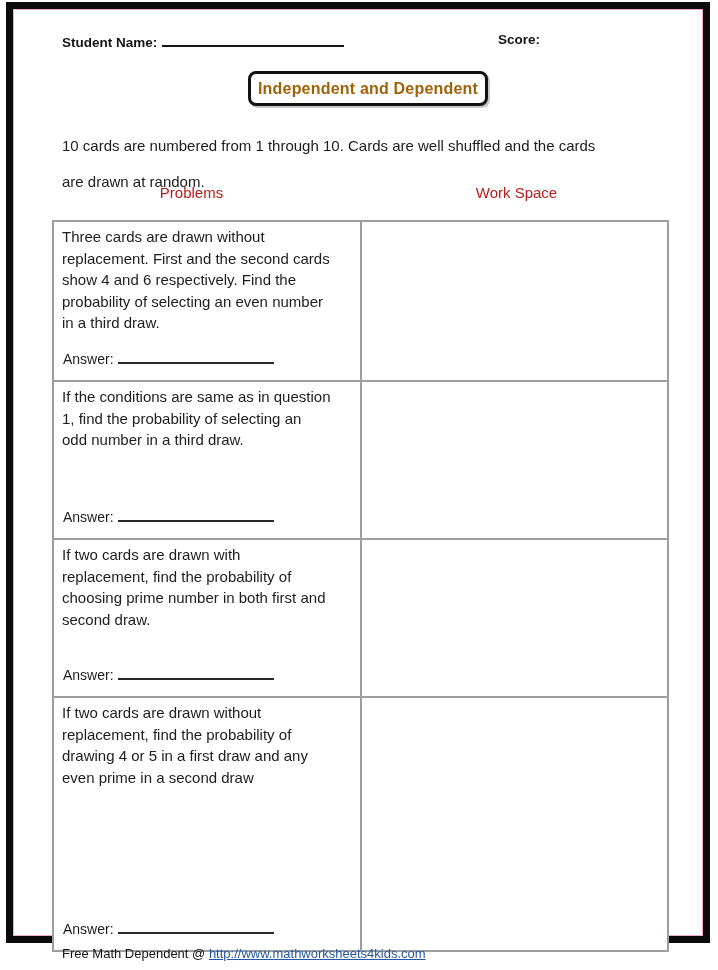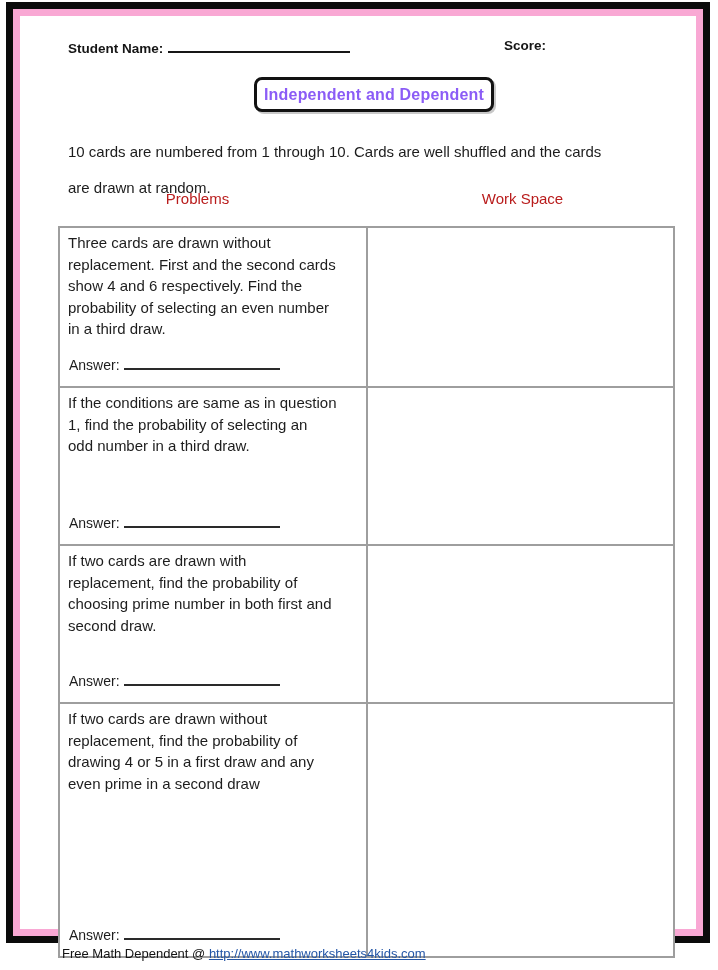--- a/index.html
+++ b/index.html
@@ -6,35 +6,35 @@
   body{
     width:718px;height:970px;position:relative;background:#ffffff;
     font-family:"Liberation Sans",sans-serif;color:#1d1d1d;overflow:hidden;
   }
   
   .sheet{
     position:absolute;left:6px;top:2px;width:704px;height:941px;
     border:7px solid #0b0b0b;box-sizing:border-box;background:#ffffff;
   }
   .sheet-inner{
-    position:absolute;inset:0;border:7px solid #f9a8d4;background:#ffffff;padding-left:18px;
+    position:absolute;inset:0;border:1px solid #f9a8d4;background:#ffffff;padding-left:18px;
   }
   
   .student-field{position:absolute;left:48px;top:22px;font-size:13.5px;font-weight:bold;color:#151515;white-space:nowrap;}
   .blank-line{display:inline-block;border-bottom:2px solid #161616;height:13px;vertical-align:baseline;}
   .name-blank{width:182px;margin-left:5px;}
   .score-label{position:absolute;left:484px;top:22px;font-size:13.5px;font-weight:bold;color:#151515;}
   
   .title-box{
     position:absolute;left:234px;top:61px;width:240px;height:35px;box-sizing:border-box;
     border:3px solid #121212;border-radius:8px;background:#ffffff;
     display:flex;align-items:center;justify-content:center;
     box-shadow:2px 2px 0 #c8c8c8;
   }
-  .title-box span{font-size:16px;font-weight:bold;color:#8b5cf6;letter-spacing:0.2px;}
+  .title-box span{font-size:16px;font-weight:bold;color:#a16207;letter-spacing:0.2px;}
   
   .intro{position:absolute;left:48px;top:118px;width:596px;font-size:15px;line-height:36px;color:#1c1c1c;}
   
   .col-header{position:absolute;top:174px;font-size:15px;color:#b91c1c;text-align:center;}
   .col-header.problems{left:105px;width:145px;}
   .col-header.workspace{left:430px;width:145px;}
   
   .ptable{
     position:absolute;left:38px;top:210px;width:617px;height:732px;box-sizing:border-box;
     border:2px solid #9e9e9e;display:grid;

